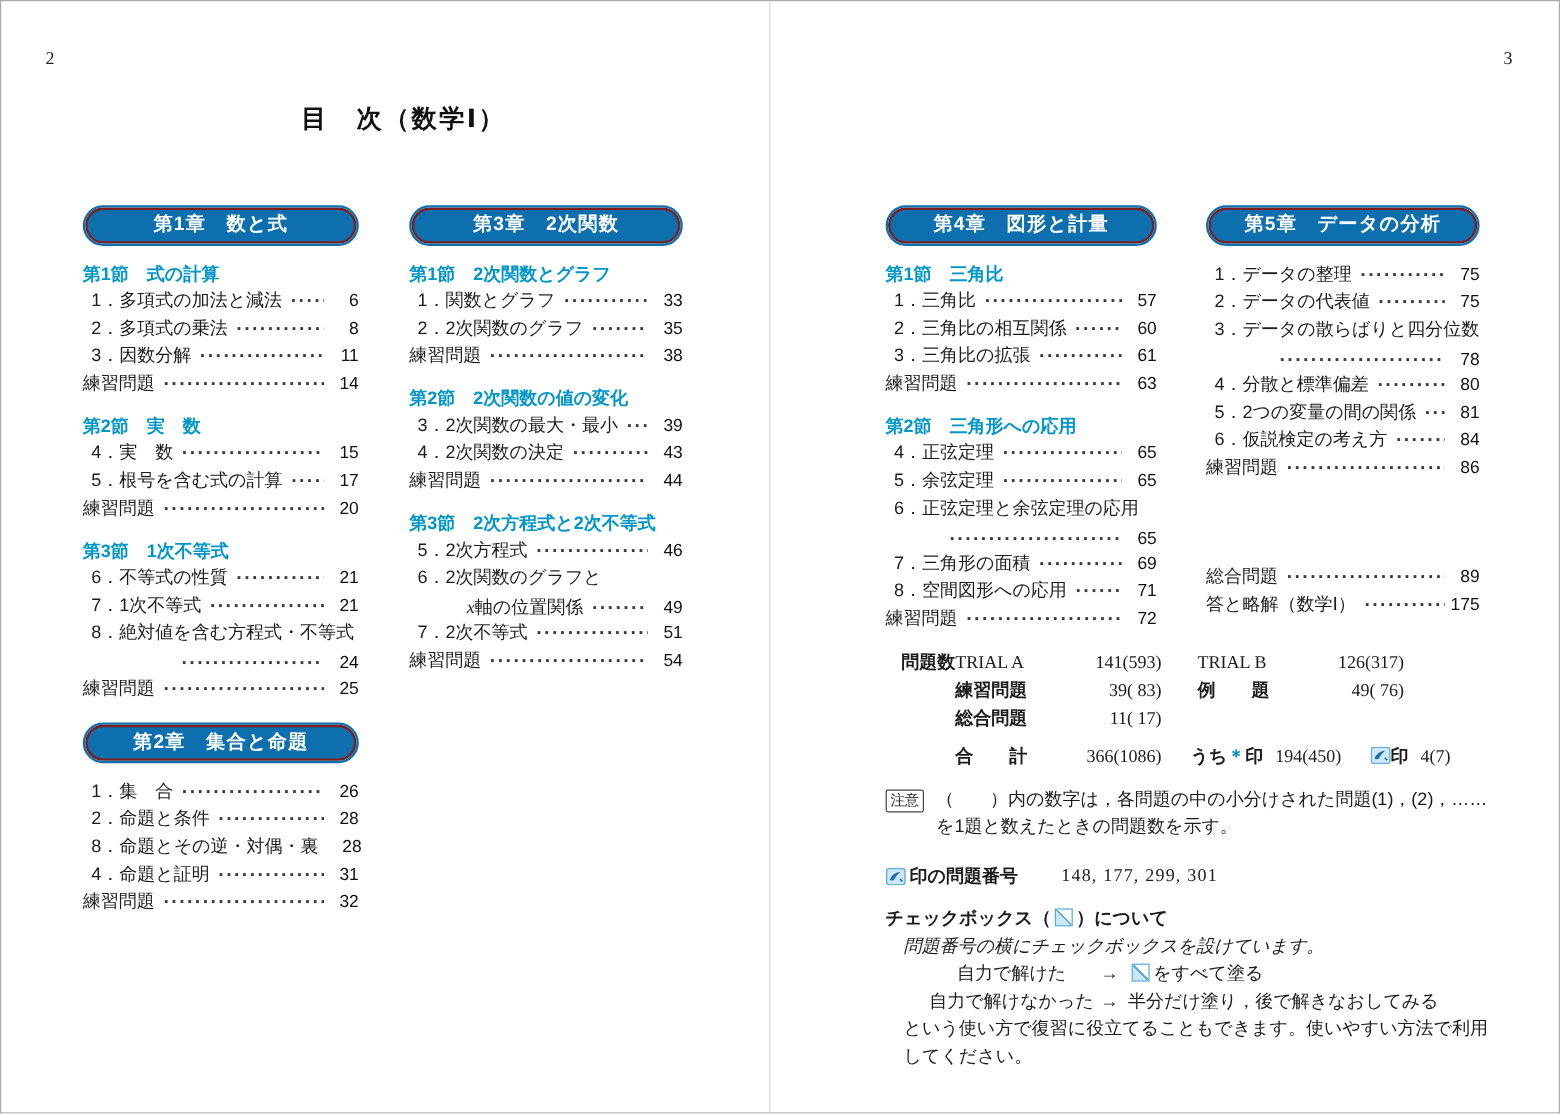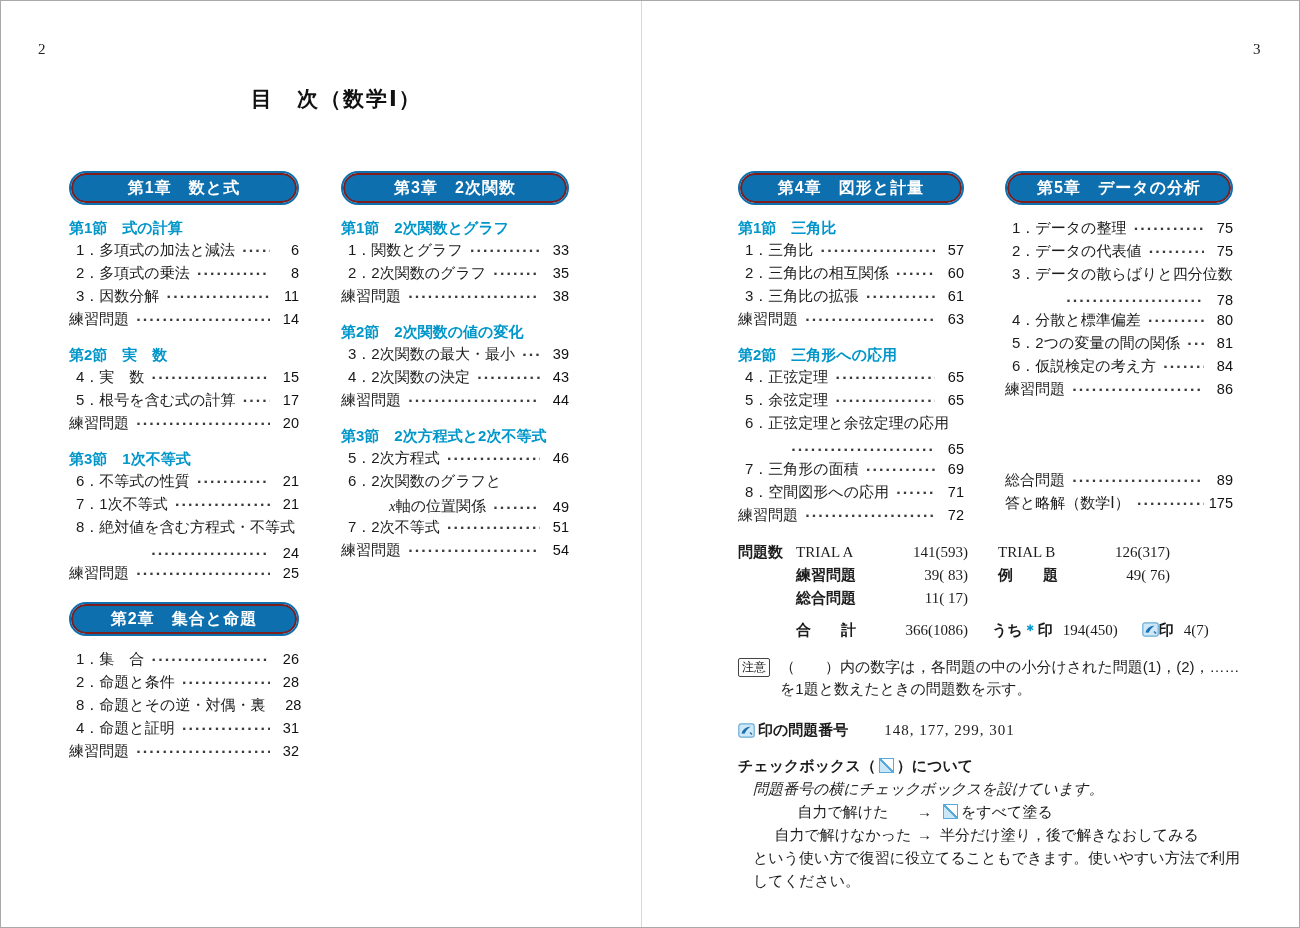--- a/index.html
+++ b/index.html
@@ -25,21 +25,21 @@
   .toc-row.numbered .it{padding-left:7px;}
   .leader{flex:1;overflow:hidden;white-space:nowrap;margin:0 5px 0 7px;color:#3a3a3a;}
   .leader::after{content:"····································································";
       letter-spacing:1.6px;font-size:13px;font-weight:bold;font-family:"DejaVu Sans",sans-serif;}
   .pg{min-width:24px;text-align:right;font-family:Liberation Sans, sans-serif;font-size:14.5px;color:#111;}
   .cont{display:flex;align-items:center;height:23px;font-size:15px;}
   i.varx{font-family:"Liberation Serif","DejaVu Serif",serif;}
   
   .extras{position:absolute;left:737px;top:542px;width:516px;font-size:15px;}
   .stats-row{display:flex;align-items:baseline;height:23px;}
-  .s-h{width:58px;font-weight:bold;}
+  .s-h{width:58px;font-weight:bold;text-align:right;}
   .s-l{width:92px;font-weight:bold;}
   .s-l.latin{font-weight:normal;font-family:"Liberation Serif","DejaVu Serif",serif;}
   .s-v{width:80px;text-align:right;font-family:Liberation Serif, serif;}
   .s-gap{width:30px;}
   .total-row{margin-top:9px;}
   .star{color:var(--sect,#0096c9);font-weight:bold;}
   .inline-lbl{font-weight:bold;margin-left:24px;}
   .inline-val{font-family:"Liberation Serif","DejaVu Serif",serif;margin-left:10px;}
   .note{display:flex;margin-top:12px;line-height:22px;}
   .note-badge{border:1px solid #444;border-radius:2px;font-size:12px;height:17px;line-height:17px;

